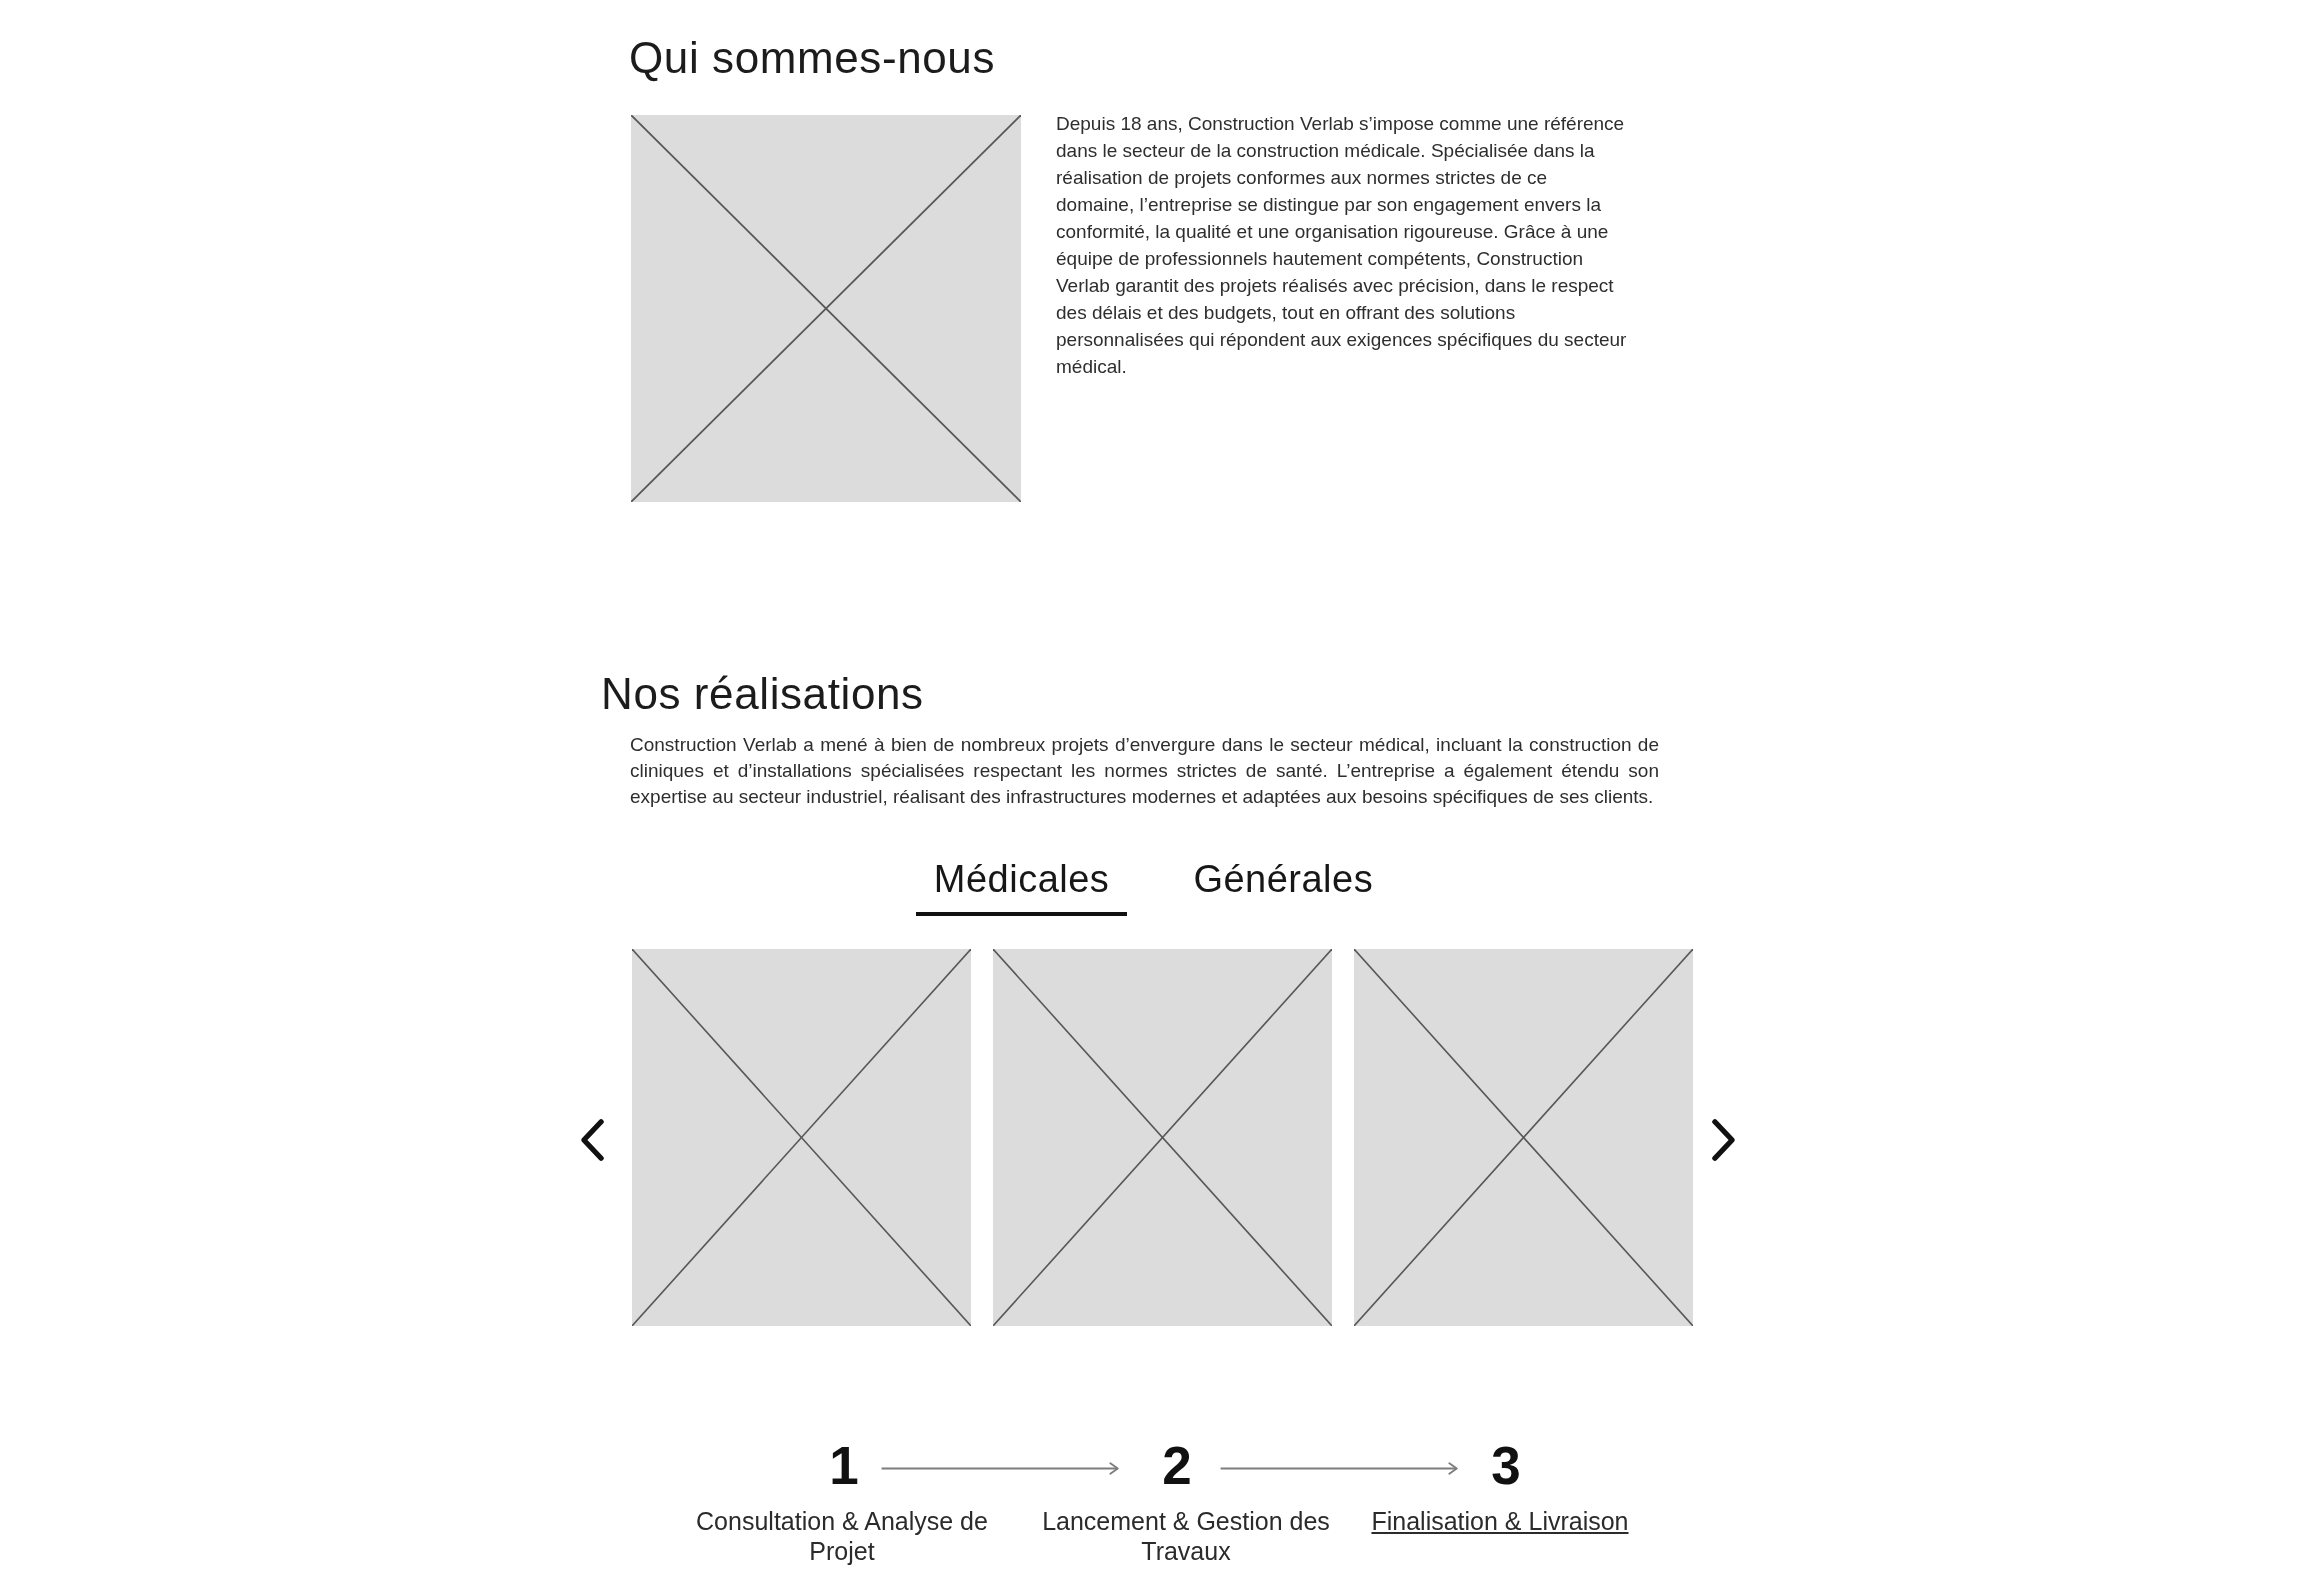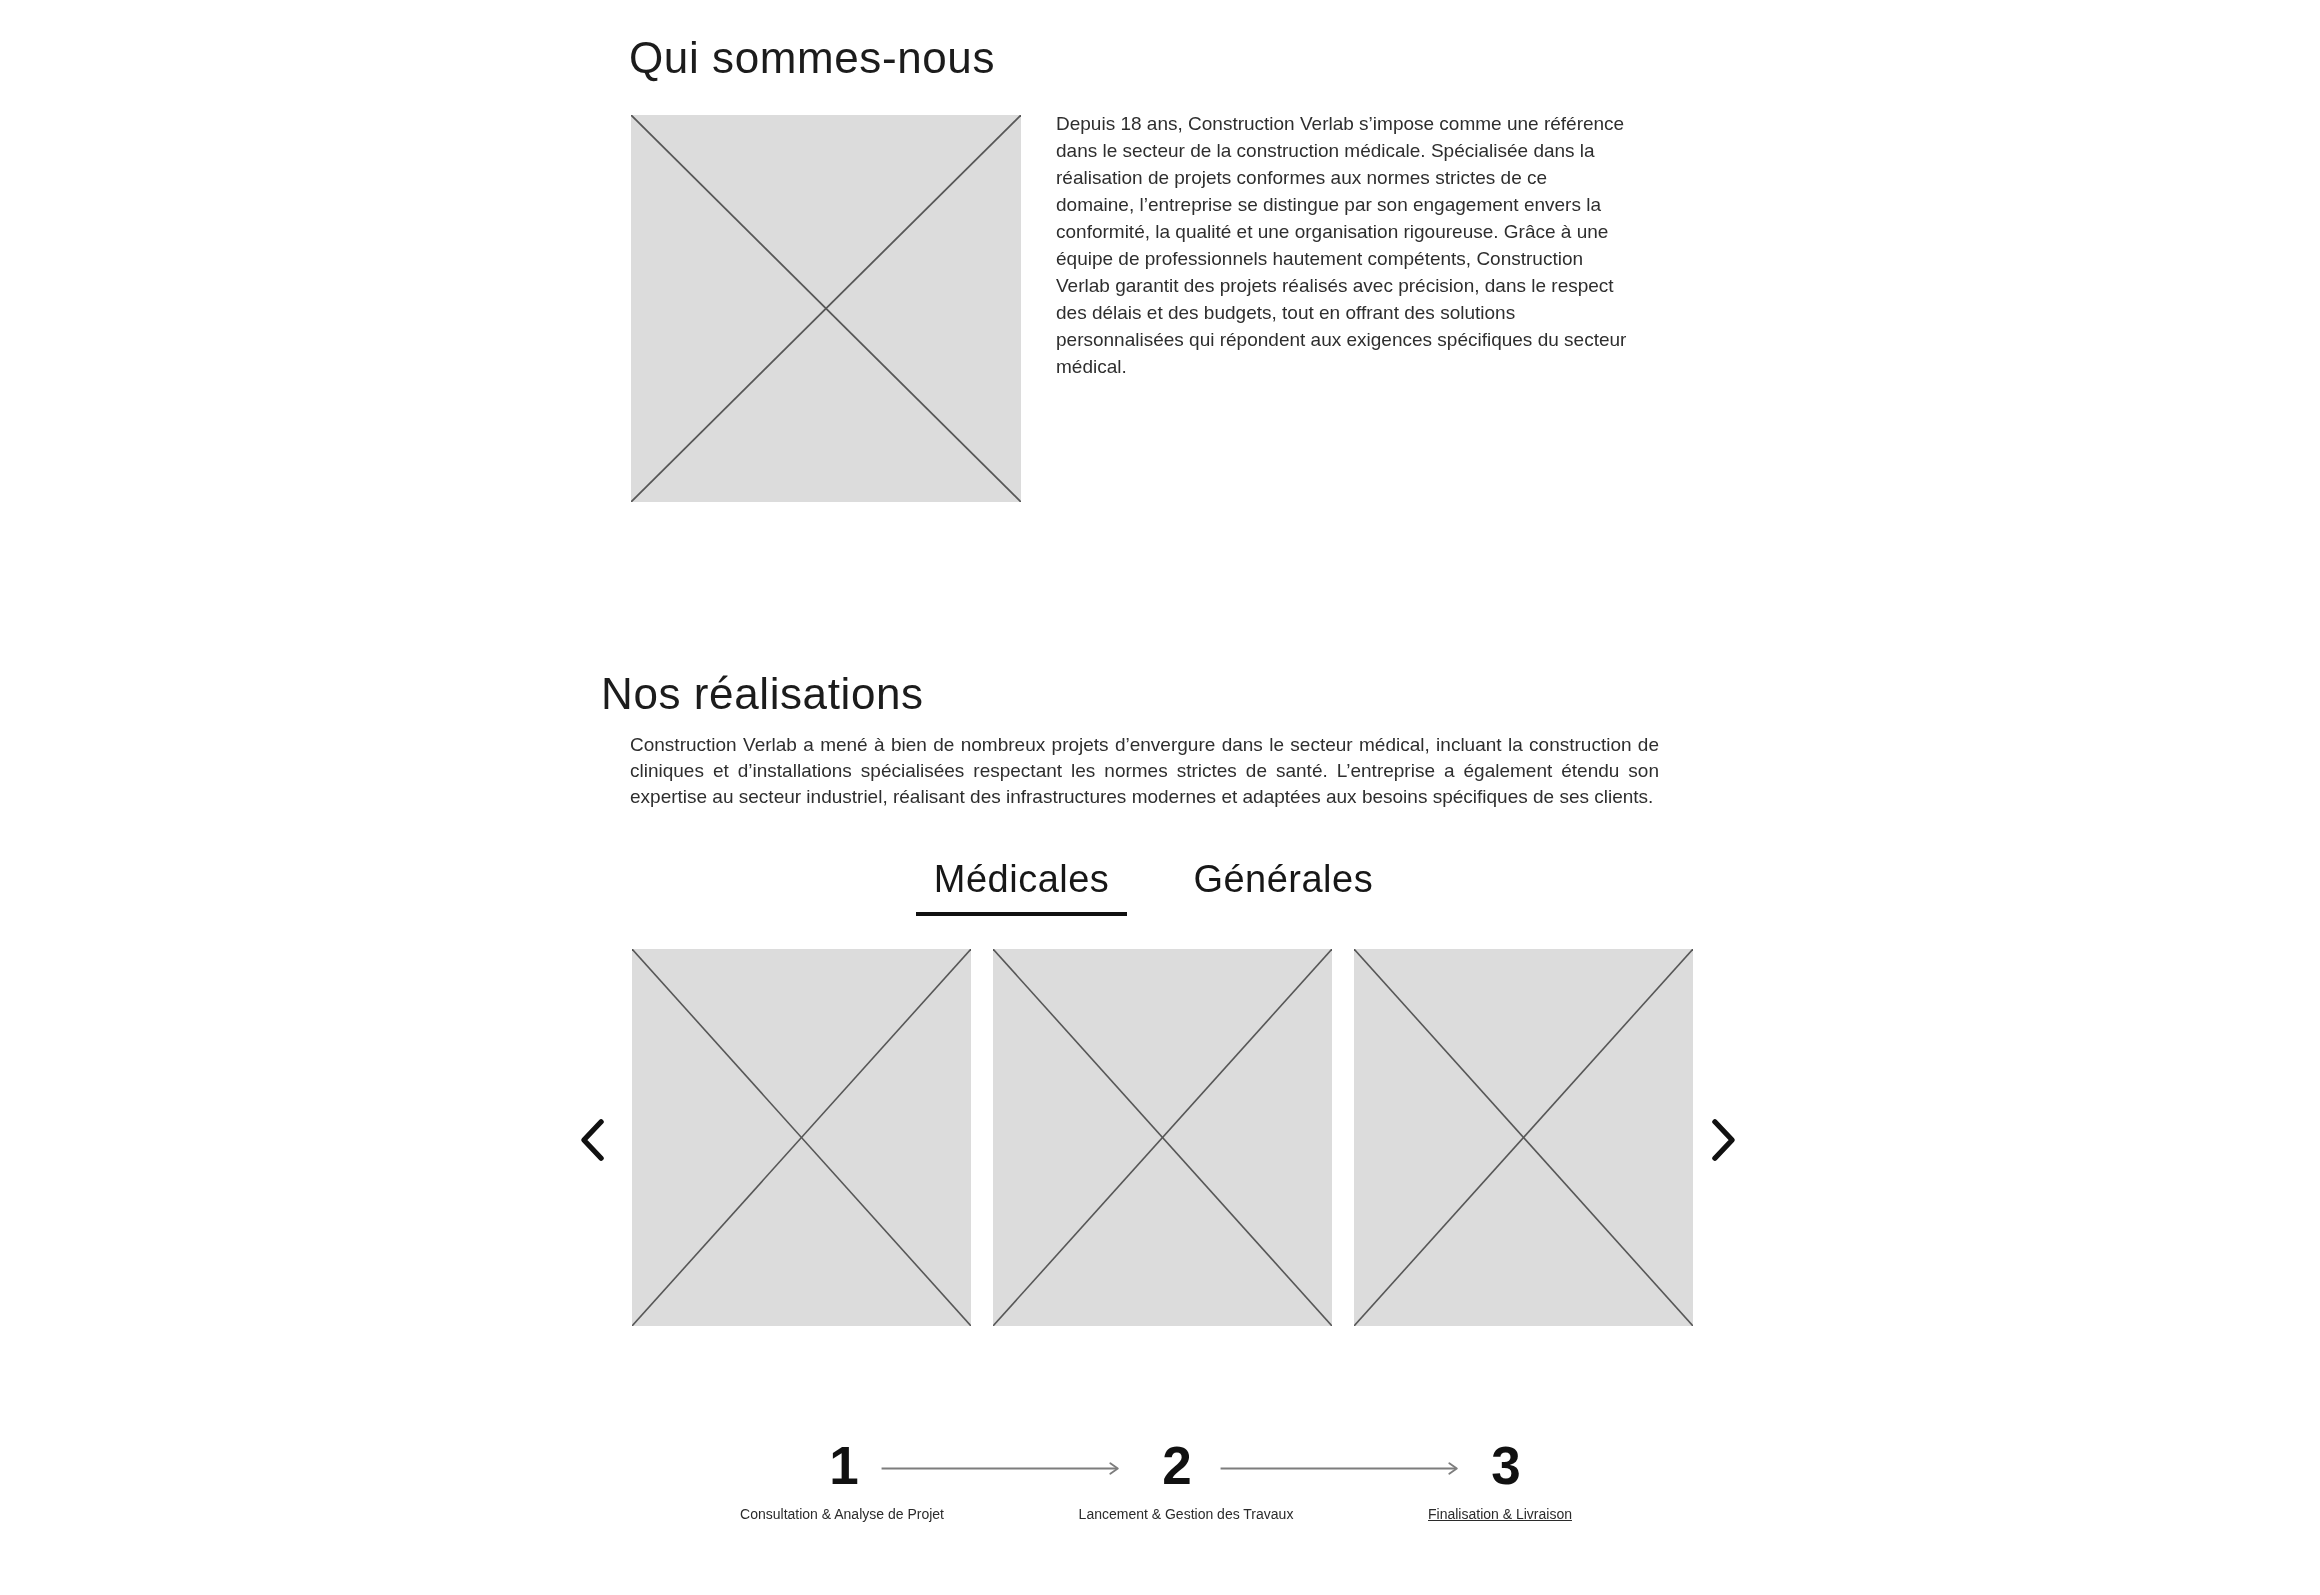--- a/index.html
+++ b/index.html
@@ -115,21 +115,21 @@
 
   .step-arrow { position: absolute; top: 1461px; }
   #step-arrow-1 { left: 880px; }
   #step-arrow-2 { left: 1219px; }
 
   .step-label {
     position: absolute;
     top: 1506px;
     width: 314px;
     text-align: center;
-    font-size: 14px;
+    font-size: 25px;
     color: #2b2b2b;
     line-height: 1.2;
   }
   #step-1-label { left: 685px; }
   #step-2-label { left: 1029px; }
   #step-3-label { left: 1343px; text-decoration: underline; }
 </style>
 </head>
 <body>
 

